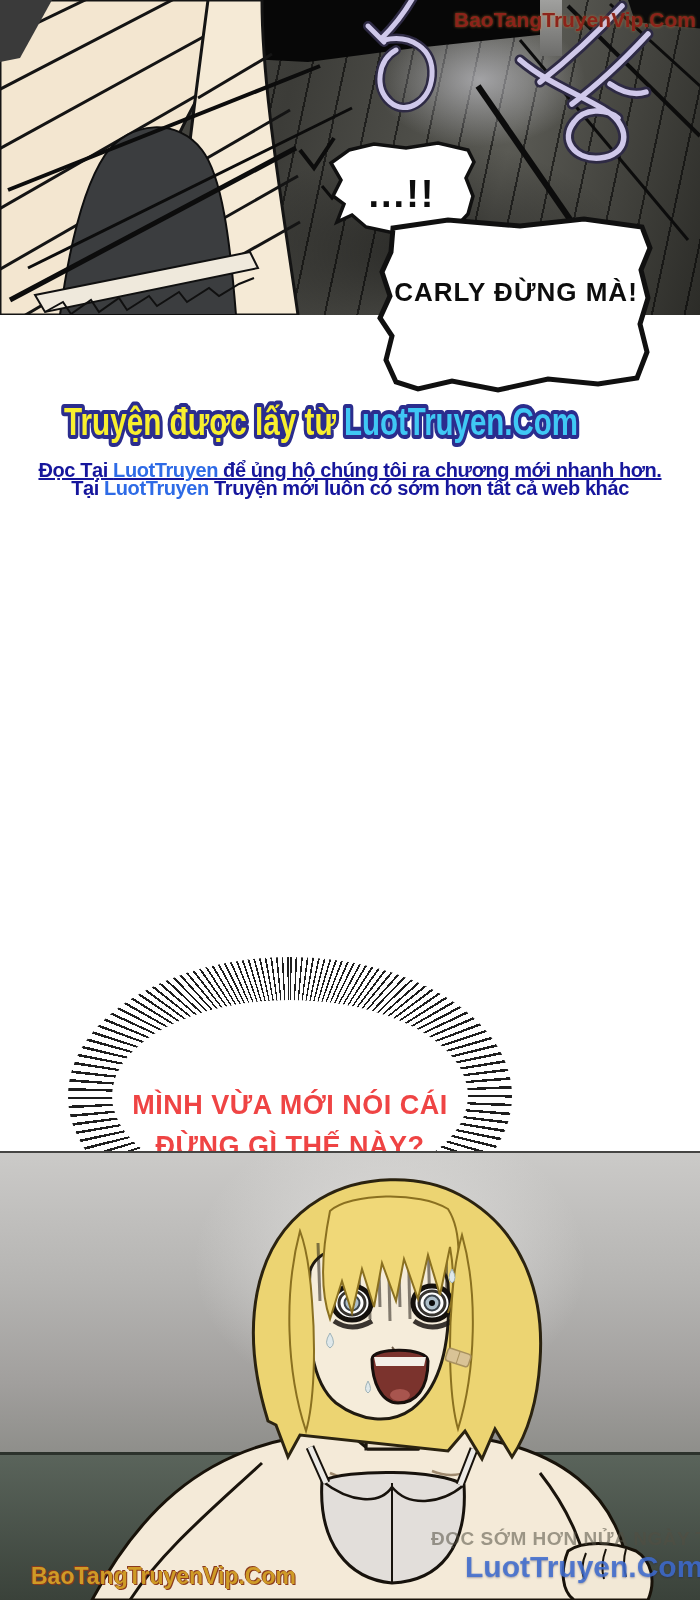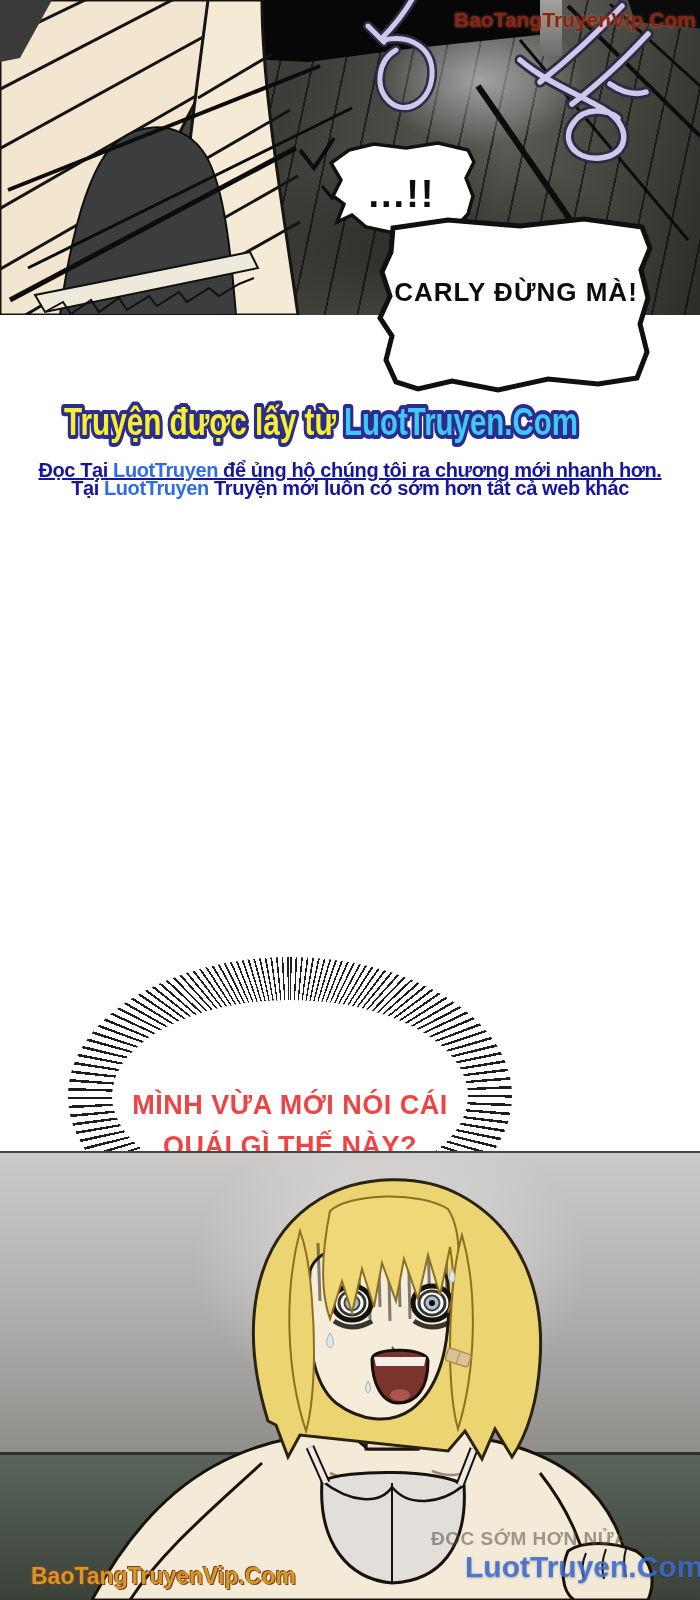--- a/index.html
+++ b/index.html
@@ -159,21 +159,21 @@
       <tspan x="344" fill="#3fc8f4" textLength="234" lengthAdjust="spacingAndGlyphs">LuotTruyen.Com</tspan>
     </text>
   </svg>
   <div id="promo-line2" class="abs promo-line"><span>Đọc Tại </span><span class="site-blue">LuotTruyen</span><span> để ủng hộ chúng tôi ra chương mới nhanh hơn.</span></div>
   <div id="promo-line3" class="abs promo-line"><span>Tại </span><span class="site-blue">LuotTruyen</span><span> Truyện mới luôn có sớm hơn tất cả web khác</span></div>
 
   <div id="burst-outer" class="abs"></div>
   <div id="burst-inner" class="abs"></div>
   <div id="burst-text" class="abs">
     <div>MÌNH VỪA MỚI NÓI CÁI</div>
-    <div>QUÁI GÌ THẾ NÀY?</div>
+    <div>ĐỪNG GÌ THẾ NÀY?</div>
   </div>
 
   <div id="panel2-wall" class="abs"></div>
   <div id="panel2-lower" class="abs"></div>
 
   <svg class="abs art" style="top:1151px" width="700" height="449" viewBox="0 0 700 449">
 
     <path d="M92,449 C140,360 200,305 292,287 L332,268 L368,298 L418,298 L448,270 L484,288 C562,302 610,342 625,402 L625,449 Z" fill="#f4ead8" stroke="#181209" stroke-width="3"></path>
     <g stroke="#1a140c" stroke-width="3" fill="none">
       <path d="M262,312 C210,360 162,400 130,449"></path>

